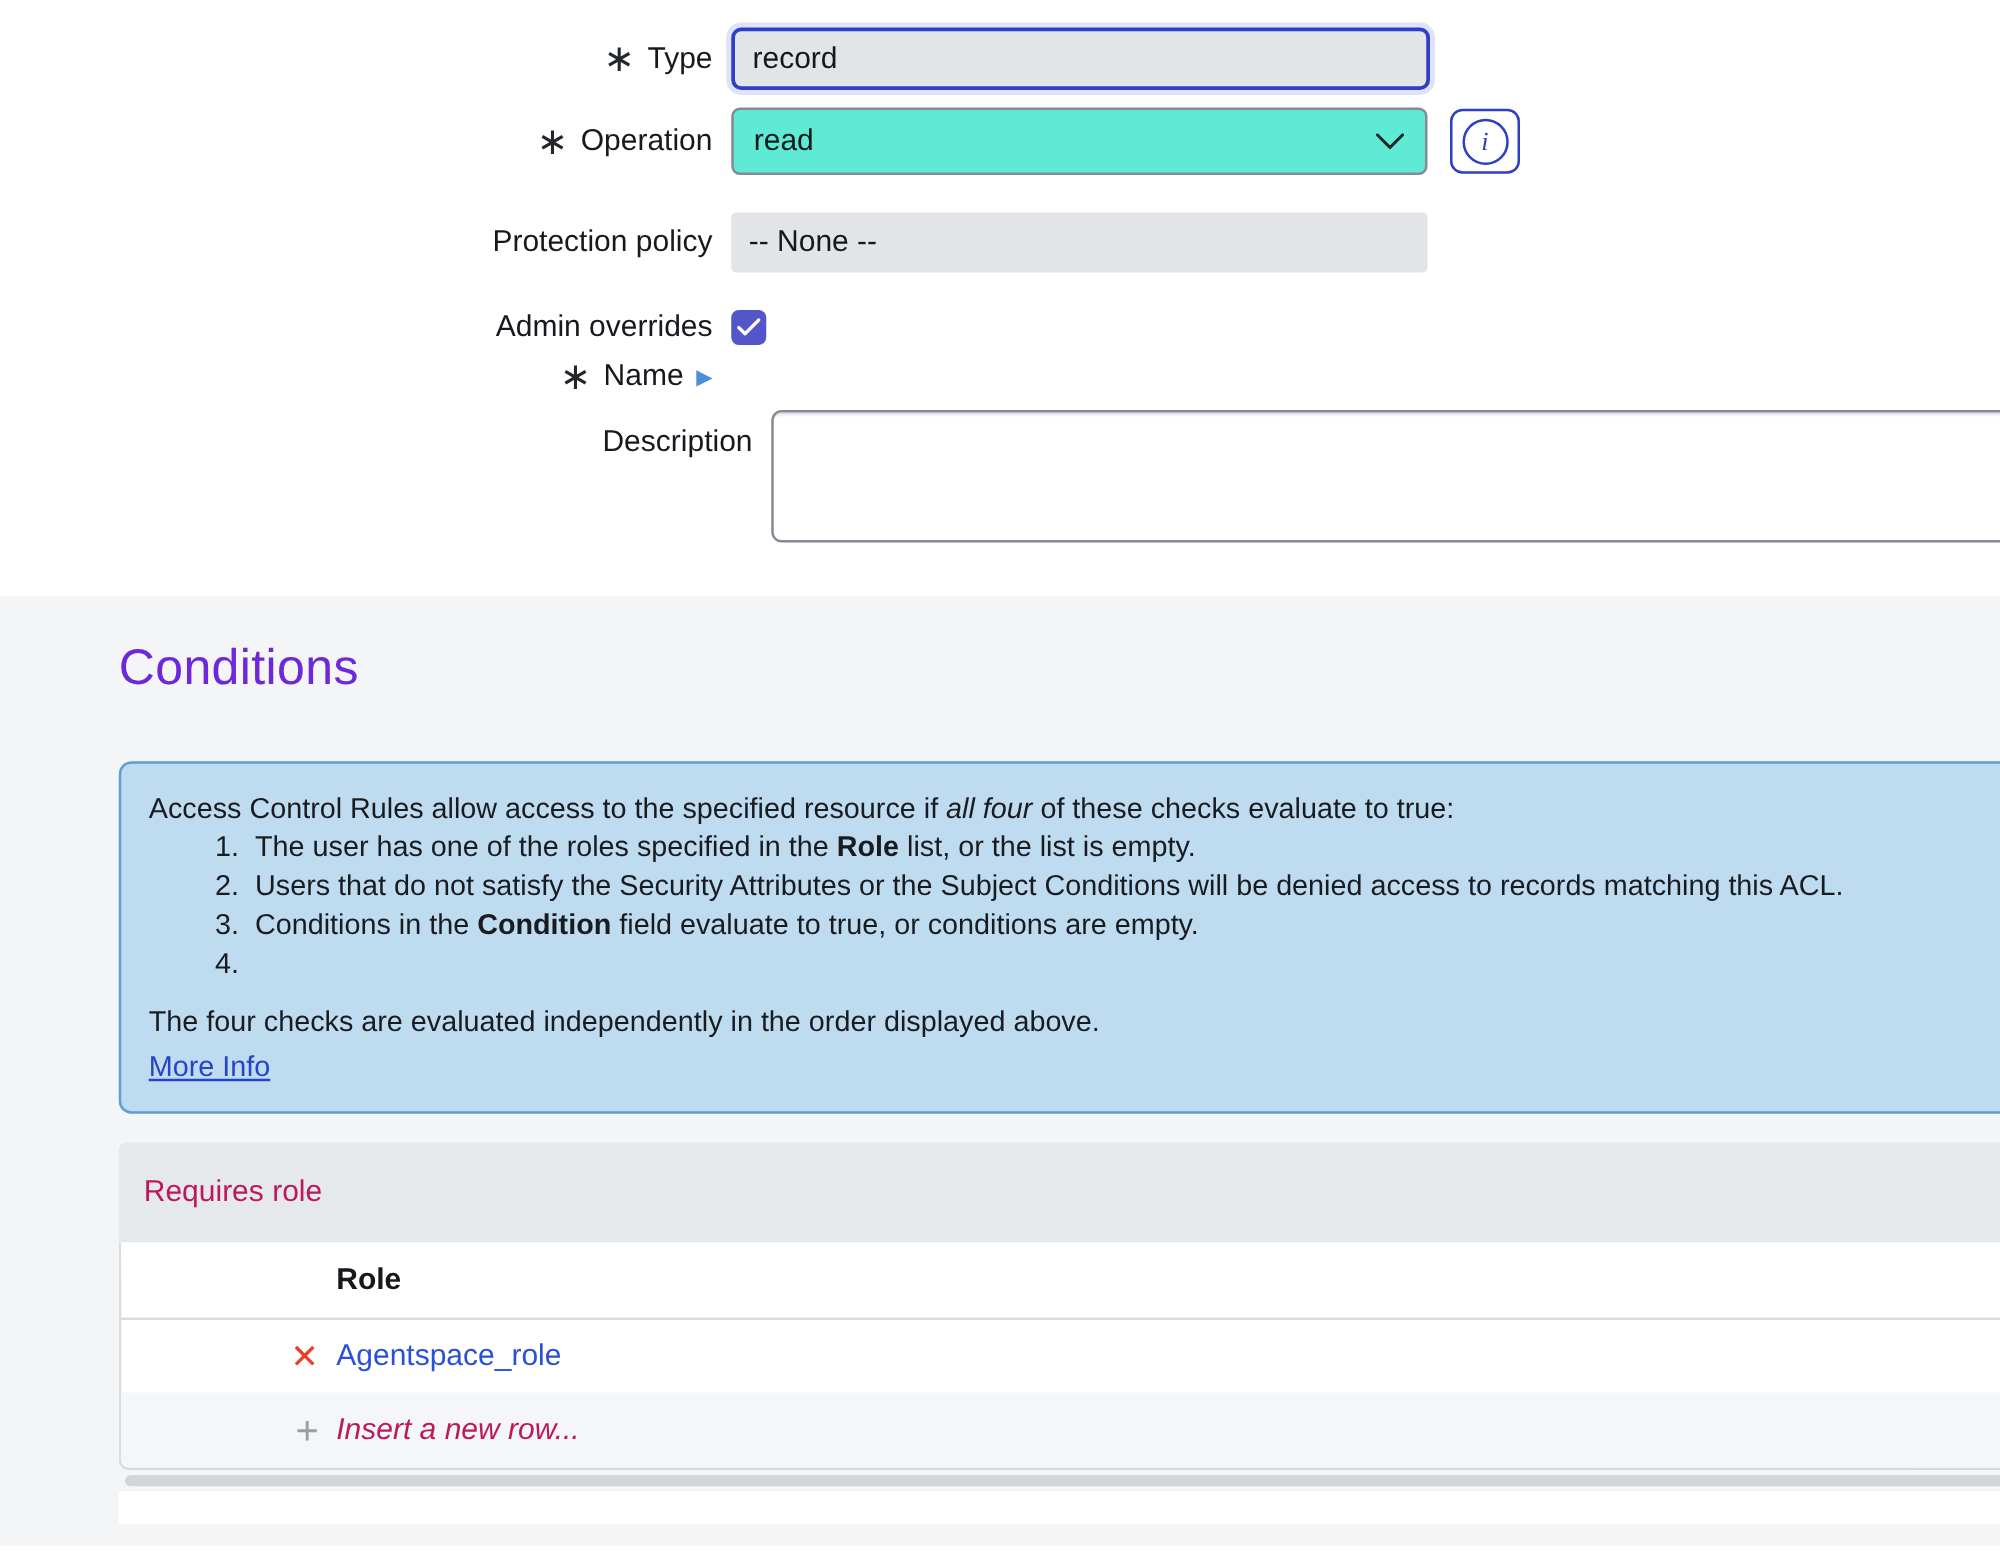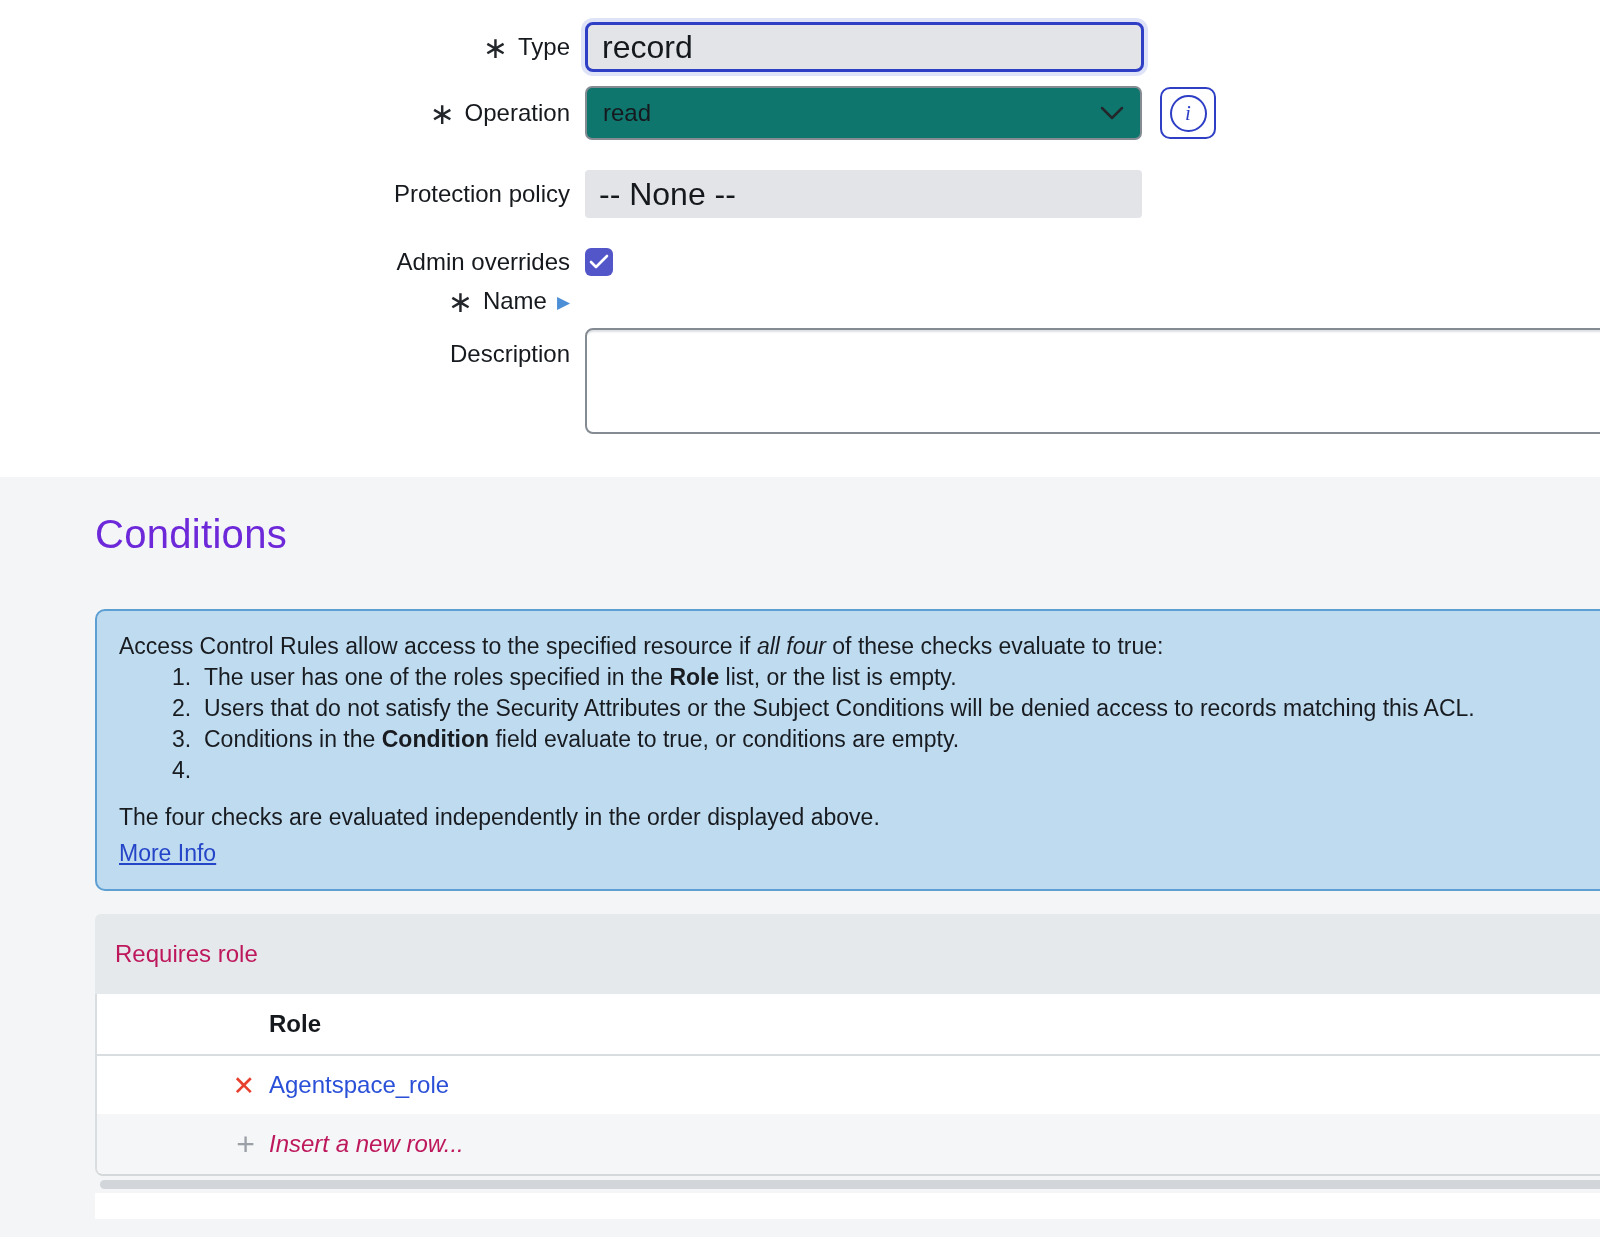--- a/index.html
+++ b/index.html
@@ -7,26 +7,26 @@
     position:relative;width:1600px;height:1254px;overflow:hidden;
     background:#ffffff;font-family:"Liberation Sans",sans-serif;color:#16191d;
   }
   
   .form-area{padding-top:22px;}
   .form-row{display:flex;align-items:center;}
   .label-col{flex:0 0 570px;display:flex;justify-content:flex-end;align-items:center;
     gap:10px;font-size:24px;color:#16191d;}
   .req{font-family:"DejaVu Sans",sans-serif;font-size:30px;line-height:20px;position:relative;top:1px;color:#23262b;}
   .field-col{margin-left:15px;display:flex;align-items:center;}
-  .readonly-input{background:#e2e4e7;border-radius:4px;font-size:32px;padding:0 14px;
+  .readonly-input{background:#e2e4e7;border-radius:4px;font-size:24px;padding:0 14px;
     display:flex;align-items:center;color:#15181c;}
   .type-input{width:525px;height:44px;border:3px solid #2f3fc5;border-radius:8px;
     box-shadow:0 0 0 4px #dee3f8;}
   .pp-input{width:529px;height:48px;}
-  .select-box{height:50px;border:2px solid #848b93;border-radius:7px;background:#0f766e;
+  .select-box{height:50px;border:2px solid #848b93;border-radius:7px;background:#5eead4;
     display:flex;align-items:center;justify-content:space-between;padding:0 16px;font-size:24px;}
   .op-select{width:521px;}
   .info-btn{margin-left:18px;width:52px;height:48px;border:2.5px solid #2f3fc5;border-radius:10px;
     background:#fff;display:flex;align-items:center;justify-content:center;cursor:pointer;}
   .info-circle{width:33px;height:33px;border:2px solid #2f3fc5;border-radius:50%;color:#2f3fc5;
     font-size:21px;display:flex;align-items:center;justify-content:center;
     font-family:"Liberation Serif",serif;font-style:italic;}
   .checkbox{width:28px;height:28px;background:#5356c8;border-radius:6px;
     display:flex;align-items:center;justify-content:center;cursor:pointer;}
   .name-arrow{color:#4d8fd6;font-size:17px;font-family:"DejaVu Sans",sans-serif;position:relative;top:1px;}
@@ -132,21 +132,21 @@
     </div>
 
     <div class="form-row" style="margin-top:11px;">
       <div class="label-col">
         <span class="req">∗</span>
         <span>Name</span>
         <span class="name-arrow">▶</span>
       </div>
     </div>
 
-    <div class="form-row desc-row" style="margin-top:13px;">
+    <div class="form-row desc-row" style="margin-top:13px;padding-left:32px;">
       <div class="label-col">
         <span>Description</span>
       </div>
       <div class="field-col">
         <textarea class="desc-textarea" style=""></textarea>
       </div>
     </div>
   </div>
 
   <div class="conditions">

